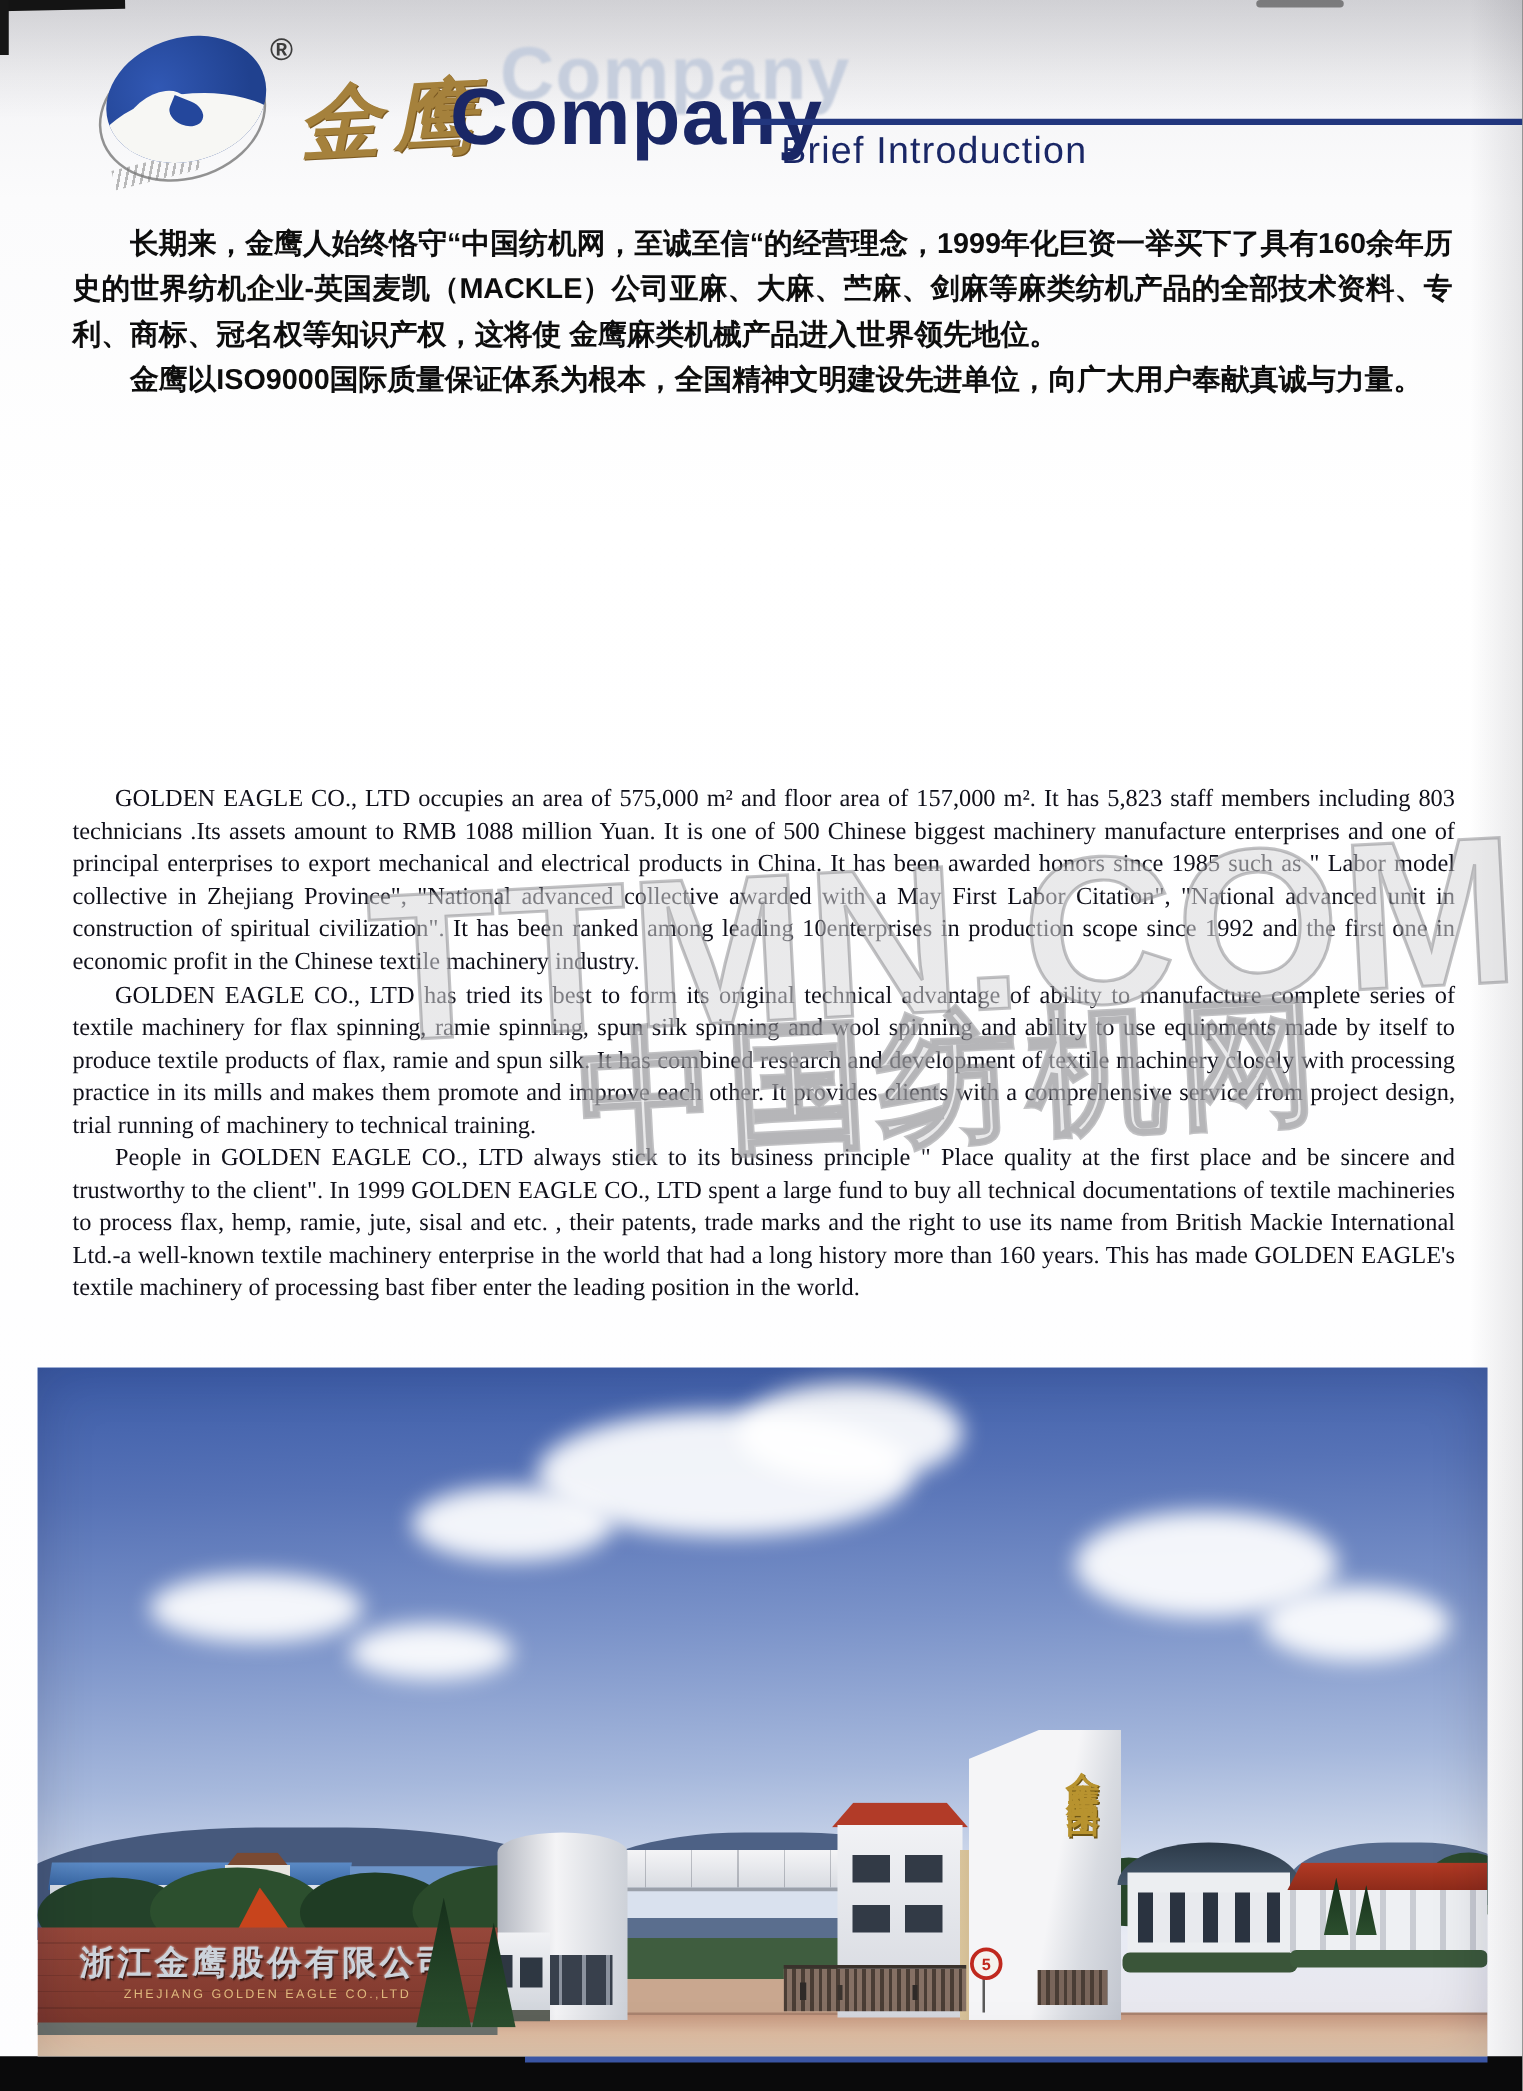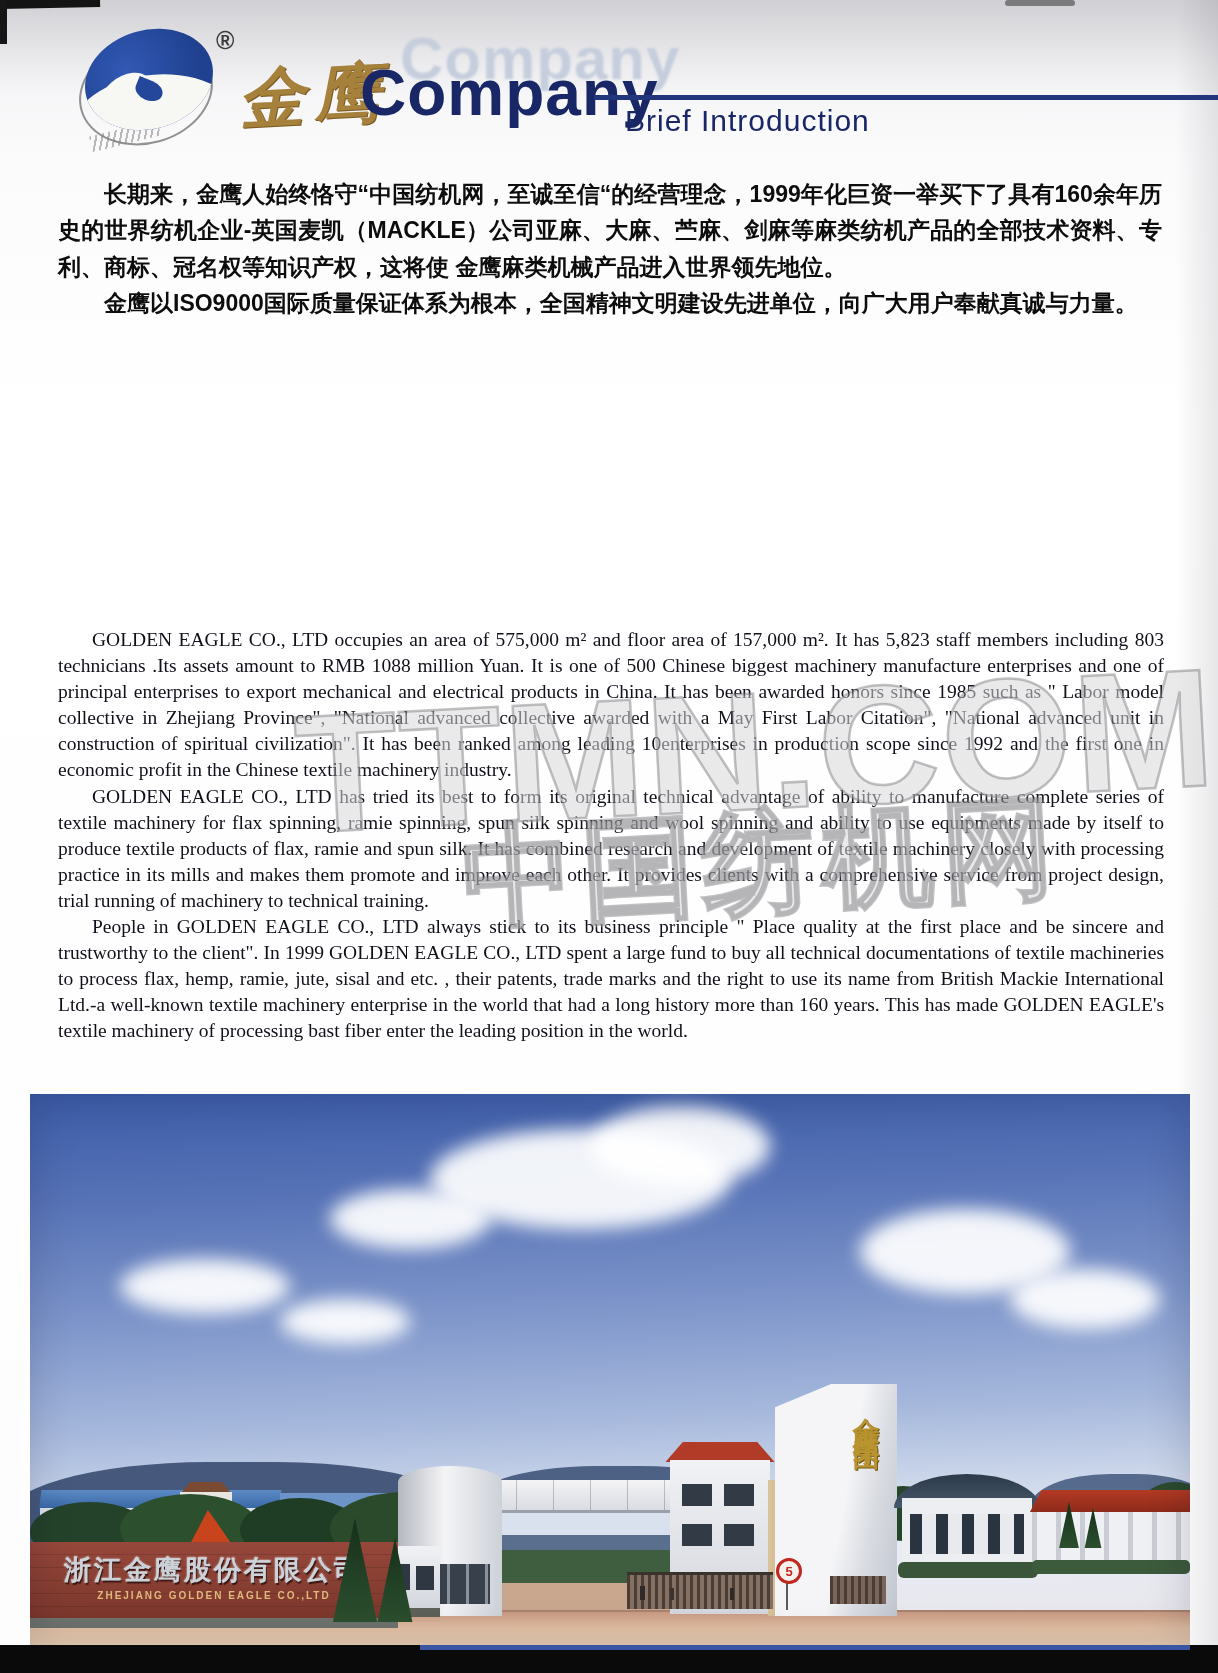--- a/index.html
+++ b/index.html
@@ -53,21 +53,21 @@
 
   
   .photo{position:absolute;left:30px;top:1094px;width:1160px;height:551px;overflow:hidden;z-index:3;
     background:linear-gradient(178deg,#3c5ca8 0%,#5672b6 18%,#7b93c9 38%,#a6b8dc 58%,#d0daec 72%,#e8ebf4 82%,#e8e5ea 100%);}
   .photo *{position:absolute;}
   .cloud{background:rgba(255,255,255,.92);border-radius:50%;filter:blur(9px);}
   .mtn{border-radius:60% 70% 0 0/100% 150% 0 0;}
   .conifer{clip-path:polygon(50% 0,88% 100%,12% 100%);background:linear-gradient(#16301b,#2c4f2e);}
   .wall-cn{font-size:27px;font-weight:800;letter-spacing:3px;color:#ccd2da;text-align:center;width:344px;
     text-shadow:1px 2px 1px #3a1510,0 0 2px #ffffff;}
-  .wall-en{font-size:10px;letter-spacing:2px;color:#e0b97e;text-align:center;width:344px;font-weight:bold;}
+  .wall-en{font-size:10px;letter-spacing:2px;color:#e0b97e;text-align:center;width:344px;font-weight:normal;}
   .tower-sign{writing-mode:vertical-rl;font-size:27px;font-weight:800;color:#b8932f;letter-spacing:9px;
     text-shadow:1px 1px 0 #6e5513;}
   .speed-sign{width:20px;height:20px;border-radius:50%;background:#f5f2ee;border:3px solid #c0281e;
     display:flex;align-items:center;justify-content:center;font-size:13px;font-weight:800;color:#c0281e;}
   .vignette{left:0;top:0;width:1160px;height:551px;box-shadow:inset 0 0 45px rgba(10,10,40,.18);pointer-events:none;}
 
   .bottom-bar{position:absolute;left:0;top:1645px;width:1218px;height:28px;background:#0a0a0b;}
   .bottom-blue{position:absolute;left:420px;top:0;width:770px;height:5px;background:#3a55a4;}
 </style>
 </head>

